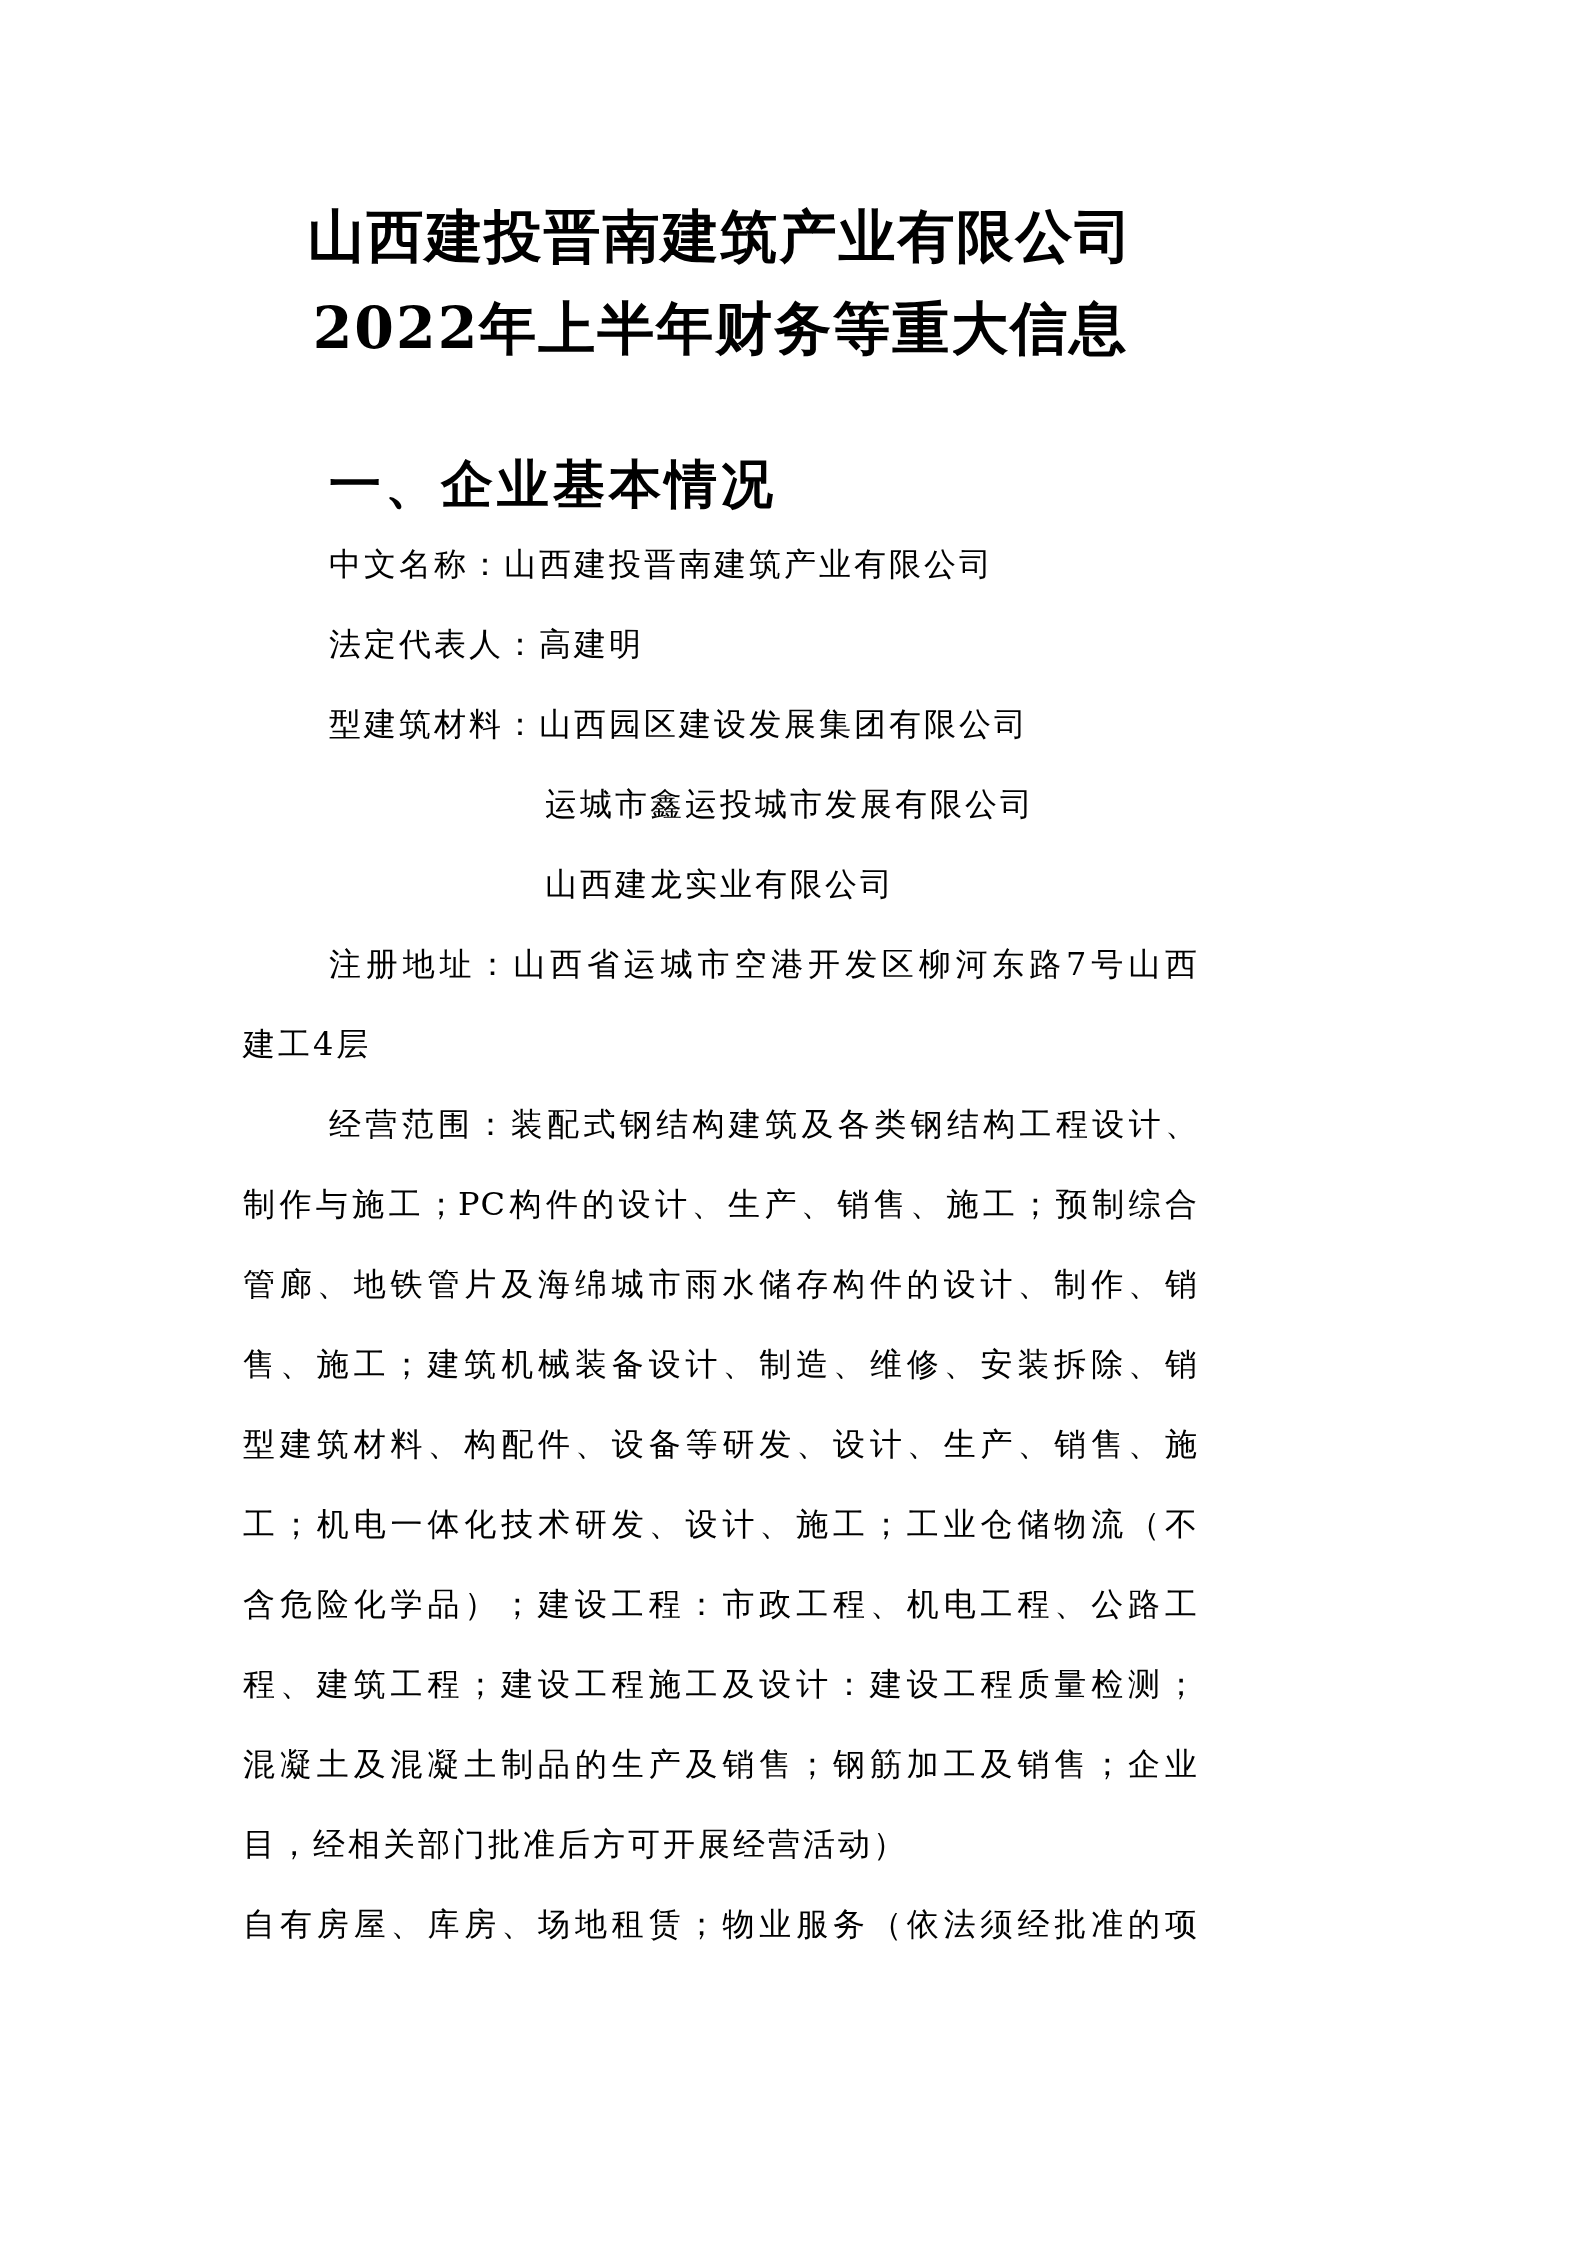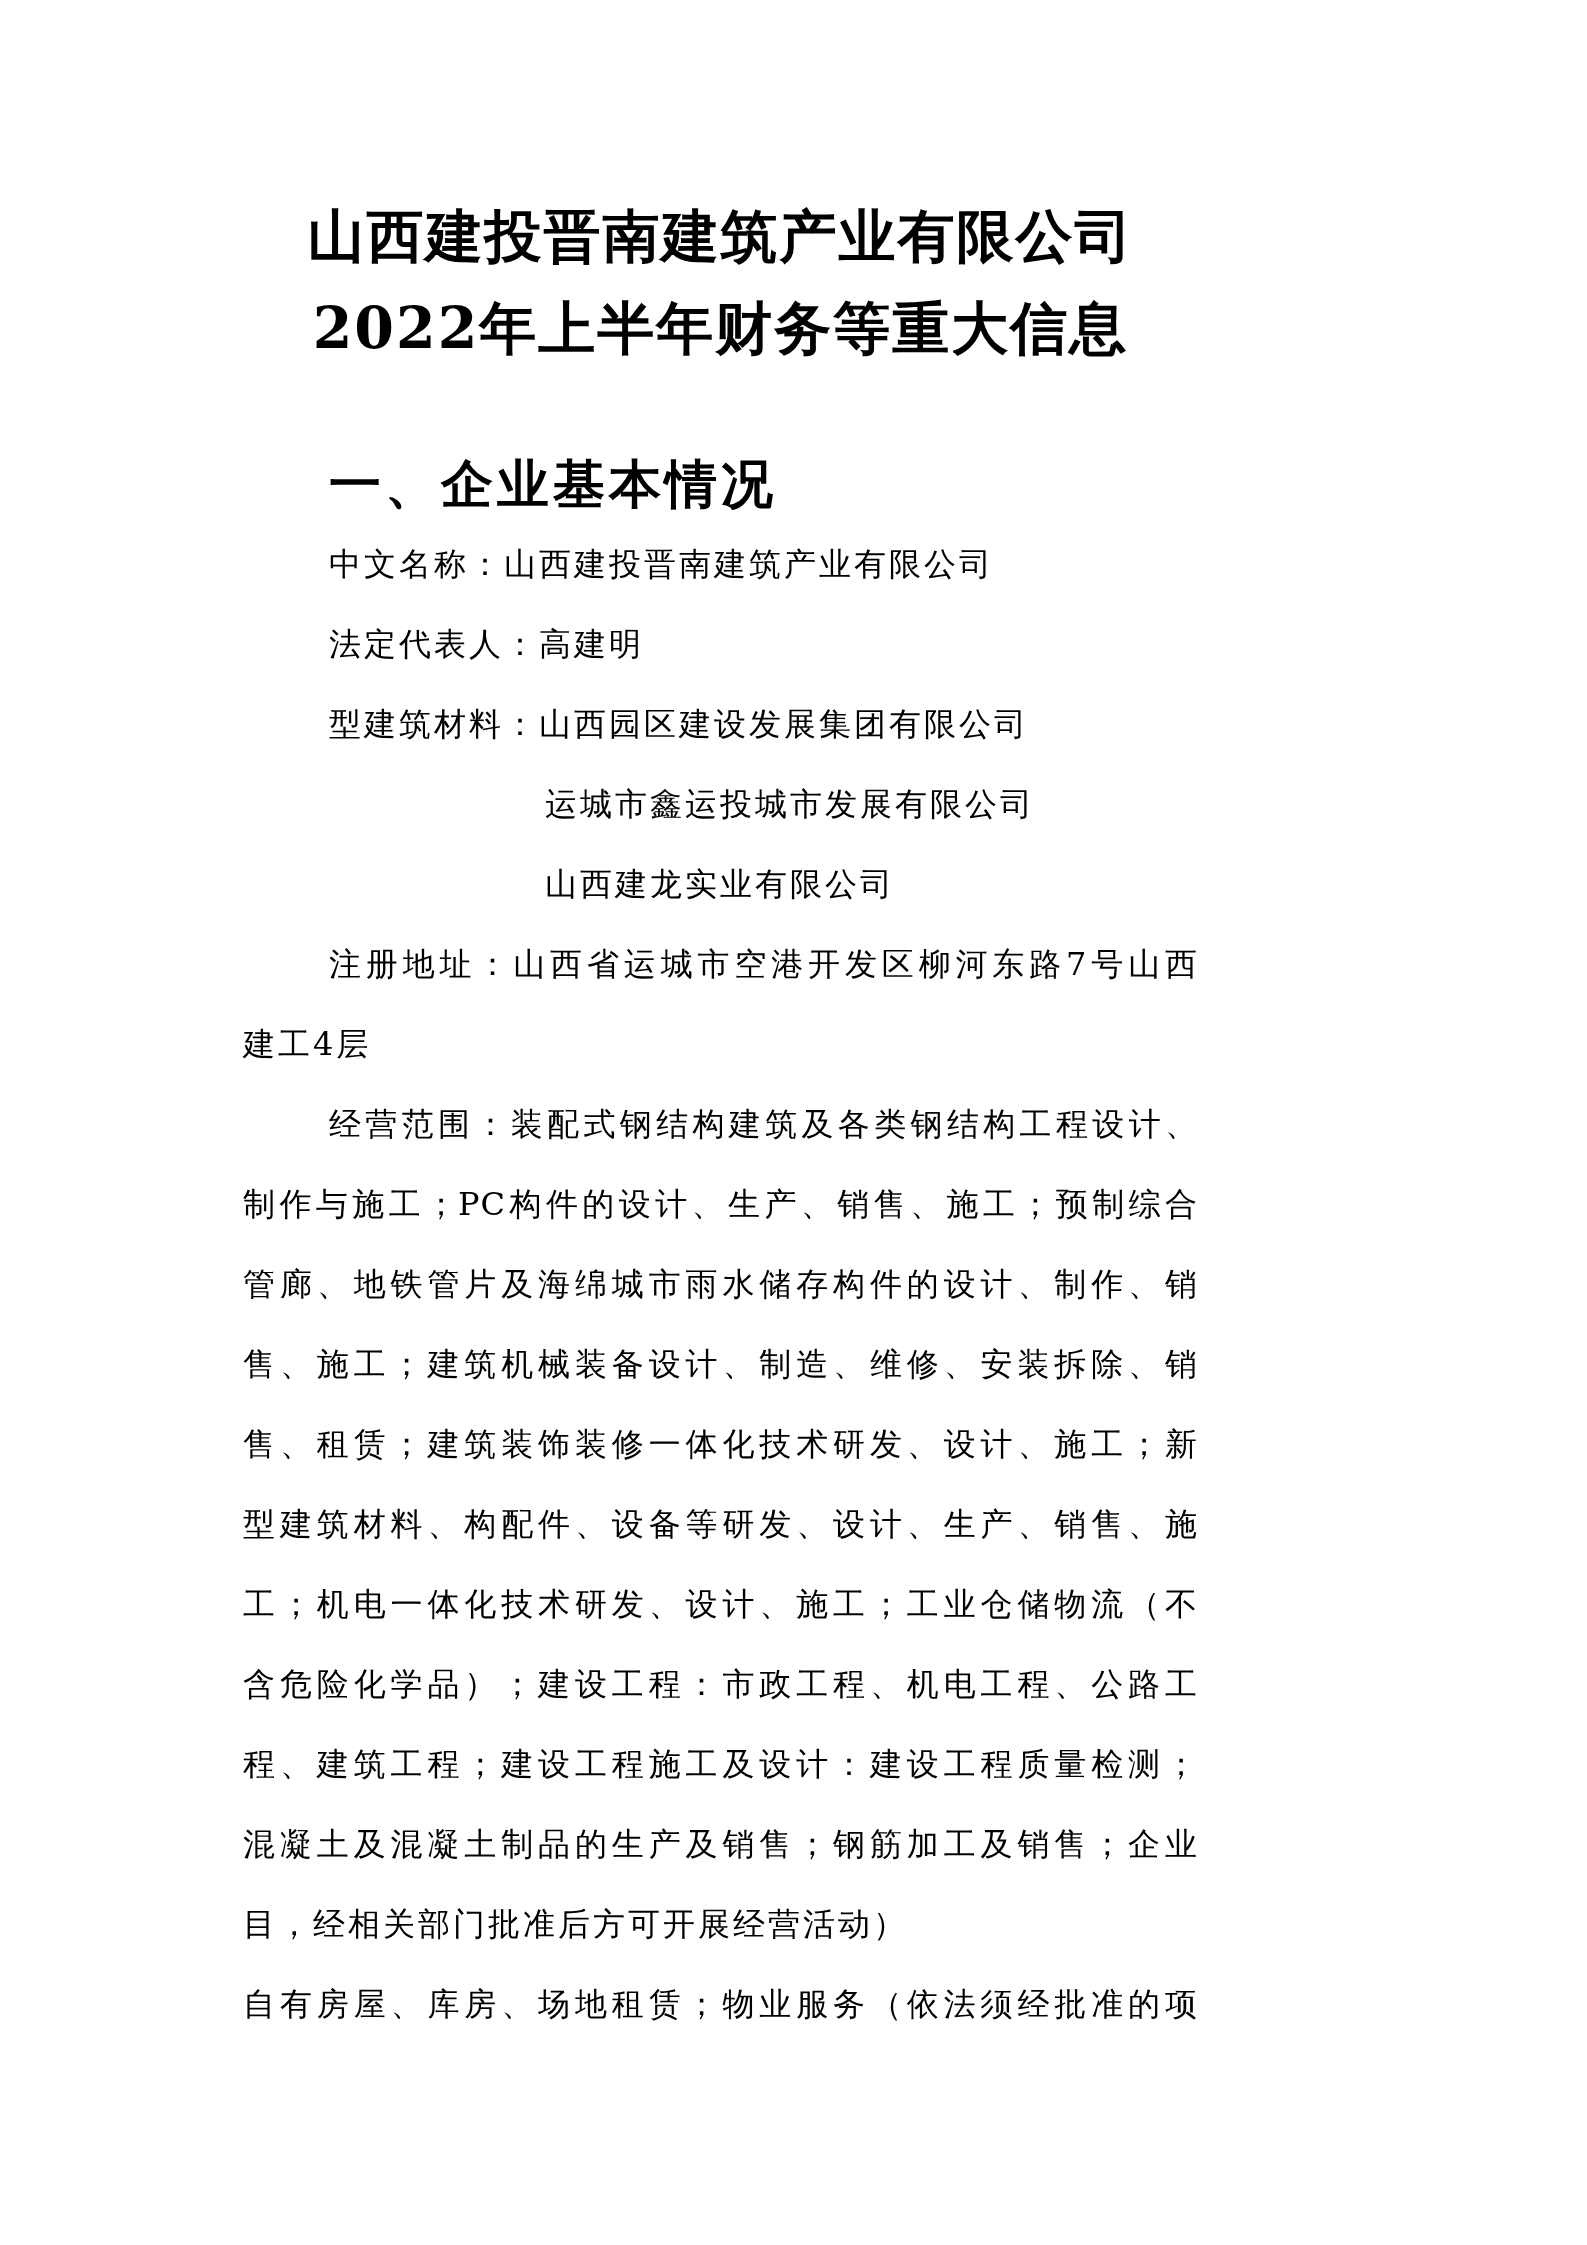--- a/index.html
+++ b/index.html
@@ -71,21 +71,20 @@
     <p class="line indent">法定代表人：高建明</p>
     <p class="line indent">型建筑材料：山西园区建设发展集团有限公司</p>
     <p class="line hang">运城市鑫运投城市发展有限公司</p>
     <p class="line hang">山西建龙实业有限公司</p>
     <p class="line indent justify">注册地址：山西省运城市空港开发区柳河东路7号山西</p>
     <p class="line">建工4层</p>
     <p class="line indent justify">经营范围：装配式钢结构建筑及各类钢结构工程设计、</p>
     <p class="line justify">制作与施工；PC构件的设计、生产、销售、施工；预制综合</p>
     <p class="line justify">管廊、地铁管片及海绵城市雨水储存构件的设计、制作、销</p>
     <p class="line justify">售、施工；建筑机械装备设计、制造、维修、安装拆除、销</p>
-    <p class="line justify">售、租赁；建筑装饰装修一体化技术研发、设计、施工；新</p>
     <p class="line justify">型建筑材料、构配件、设备等研发、设计、生产、销售、施</p>
     <p class="line justify">工；机电一体化技术研发、设计、施工；工业仓储物流（不</p>
     <p class="line justify">含危险化学品）；建设工程：市政工程、机电工程、公路工</p>
     <p class="line justify">程、建筑工程；建设工程施工及设计：建设工程质量检测；</p>
     <p class="line justify">混凝土及混凝土制品的生产及销售；钢筋加工及销售；企业</p>
     <p class="line">目，经相关部门批准后方可开展经营活动）</p>
     <p class="line justify">自有房屋、库房、场地租赁；物业服务（依法须经批准的项</p>
 
   </div>
 </div>

